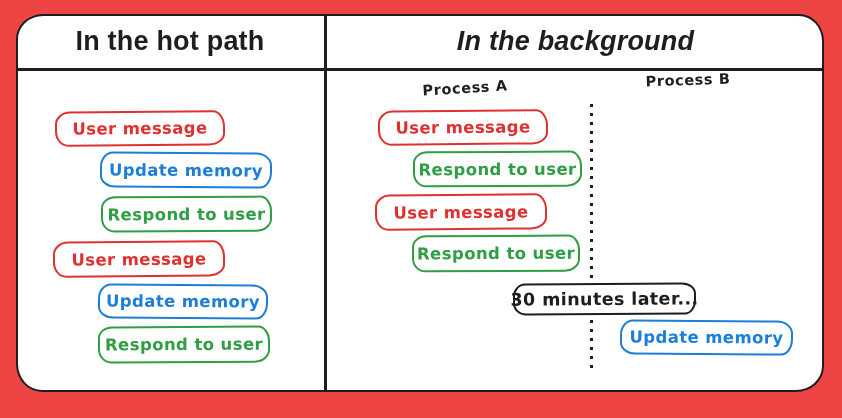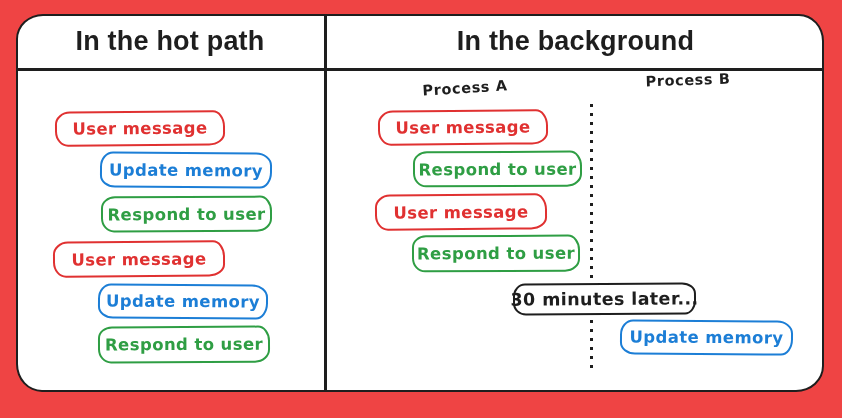--- a/index.html
+++ b/index.html
@@ -39,21 +39,21 @@
     position: absolute;
     top: 14px; height: 54px;
     display: flex; align-items: center; justify-content: center;
     font-family: "Liberation Sans", sans-serif;
     font-size: 27px;
     font-weight: 600;
     letter-spacing: 0.2px;
     color: var(--ink, #1e1e1e);
   }
   .panel-title.left  { left: 16px;  width: 308px; }
-  .panel-title.right { left: 327px; width: 497px; }
+  .panel-title.right { left: 327px; width: 497px; font-style: italic; }
 
   .process-label {
     position: absolute;
     font-size: 14.5px;
     font-weight: bold;
     text-align: center;
     color: var(--ink, #1e1e1e);
     letter-spacing: 0.6px;
   }
   .process-label.a { left: 403px; top: 80px; width: 124px; transform: rotate(-3.5deg); }

